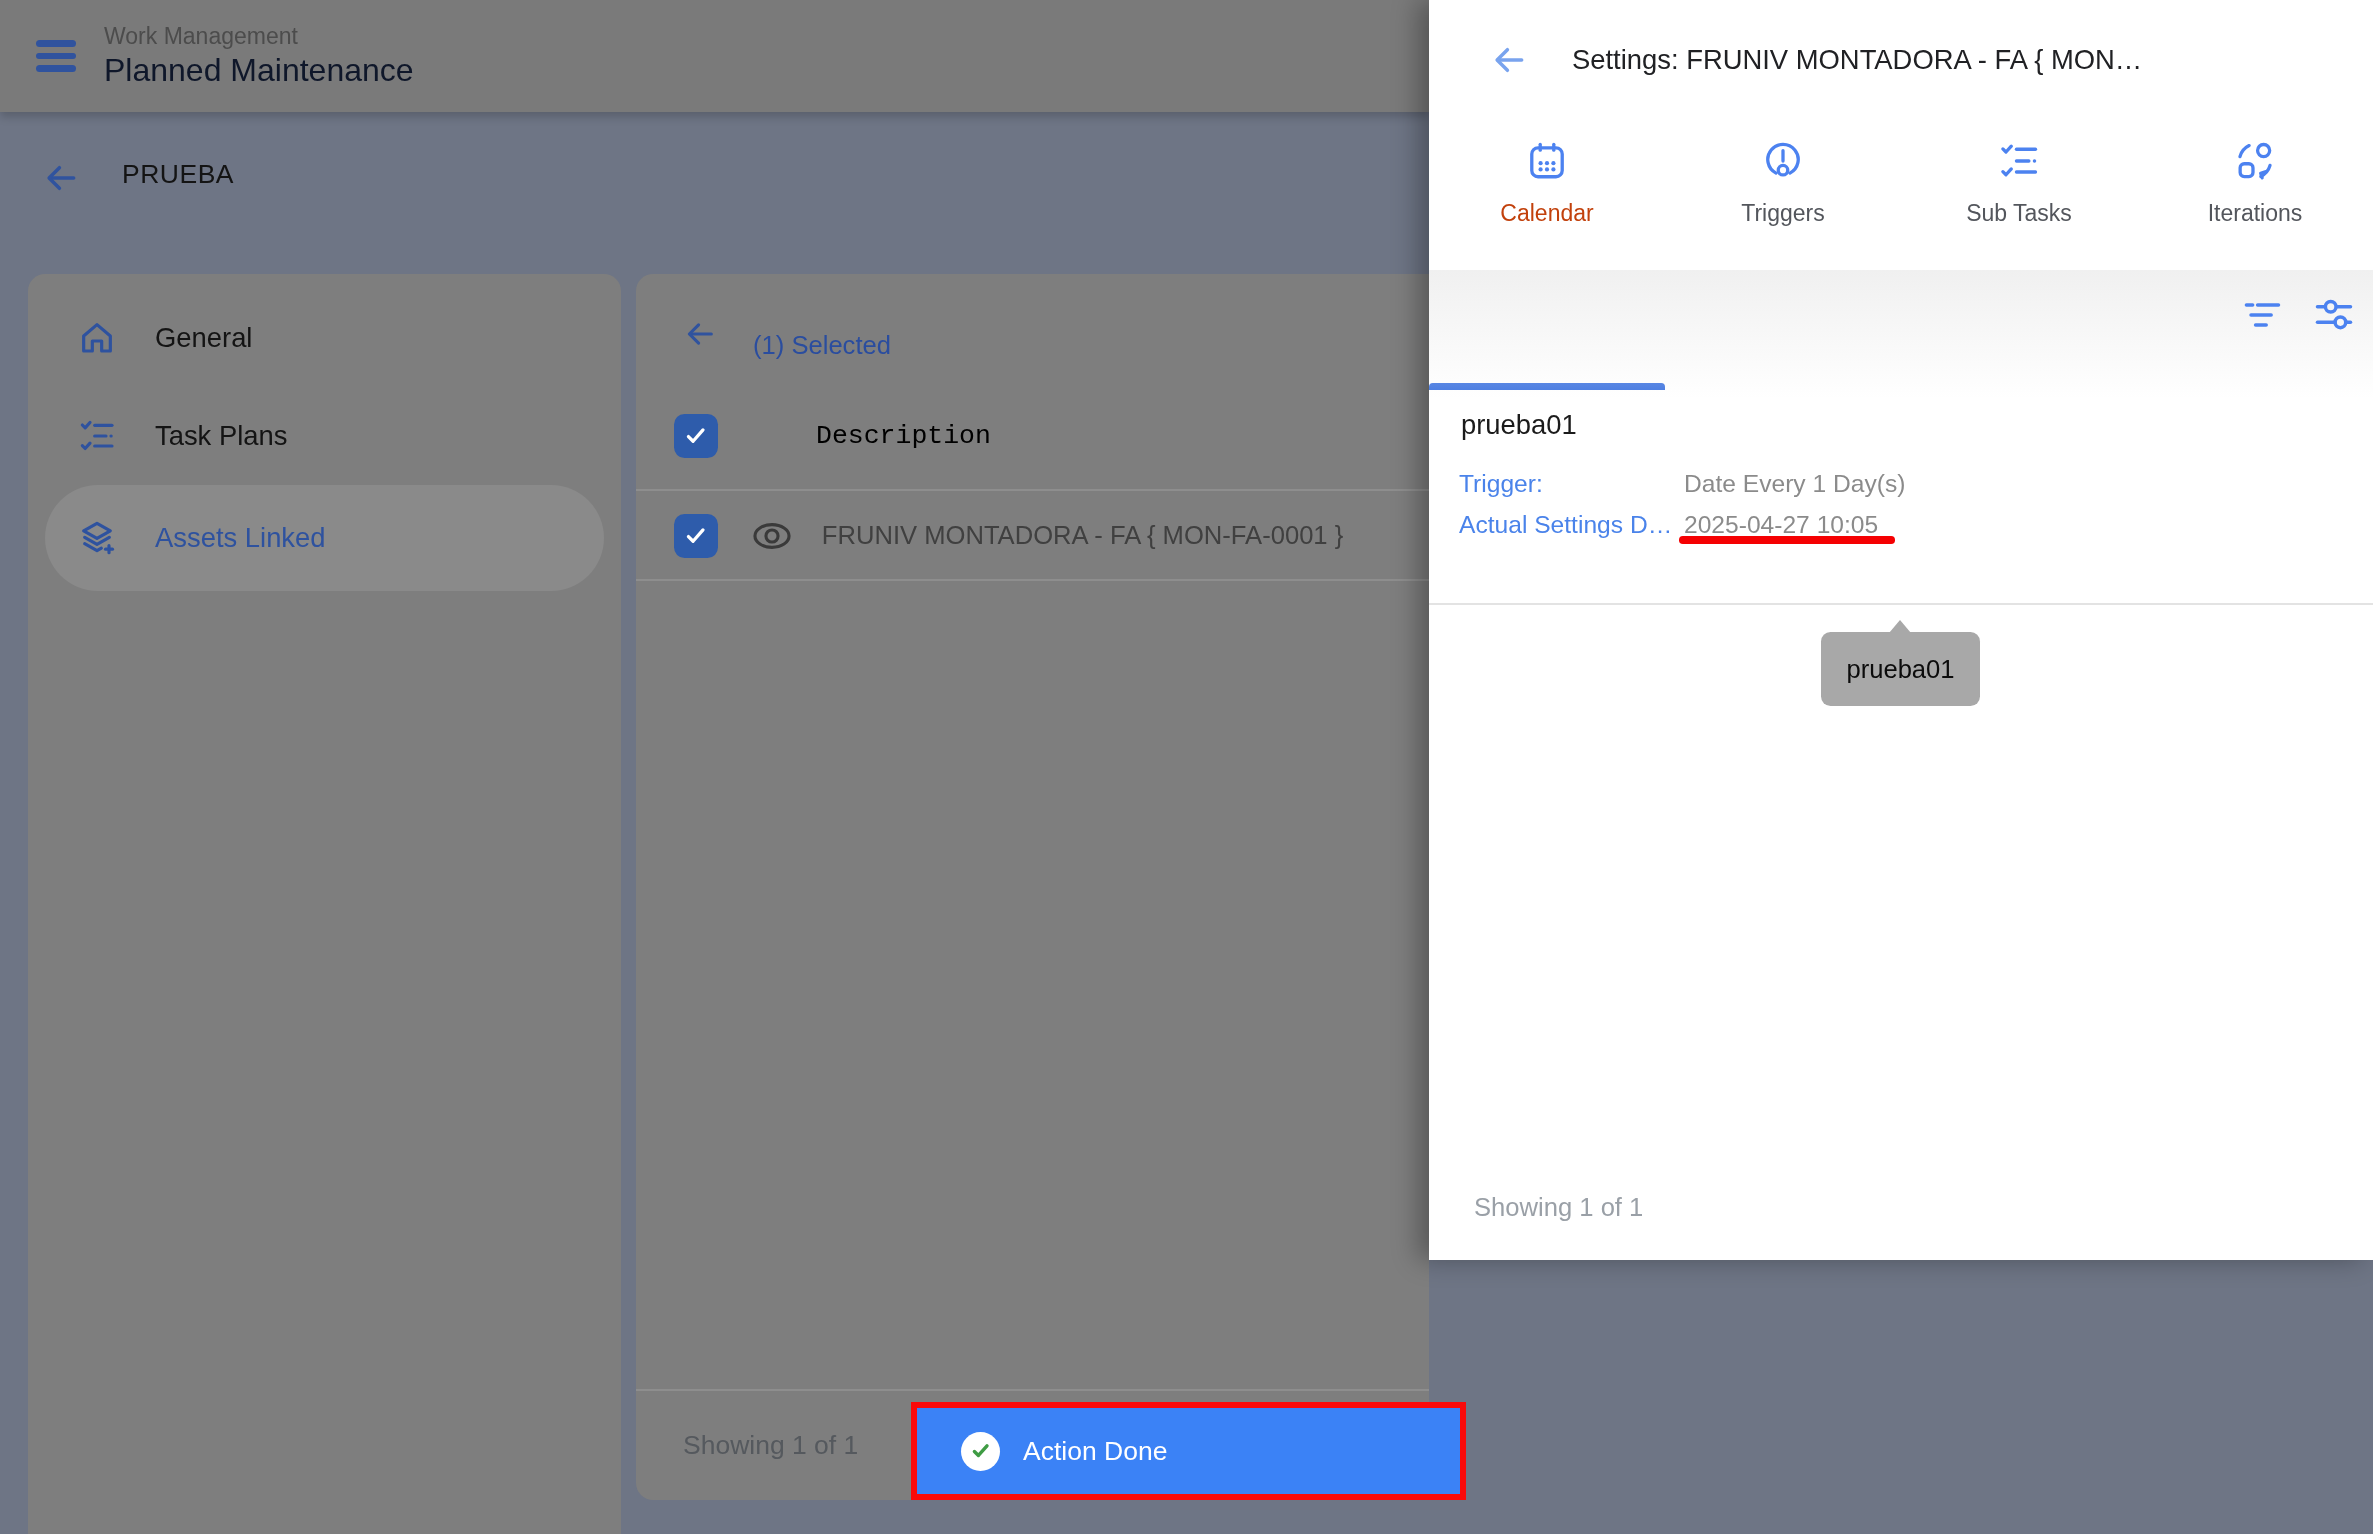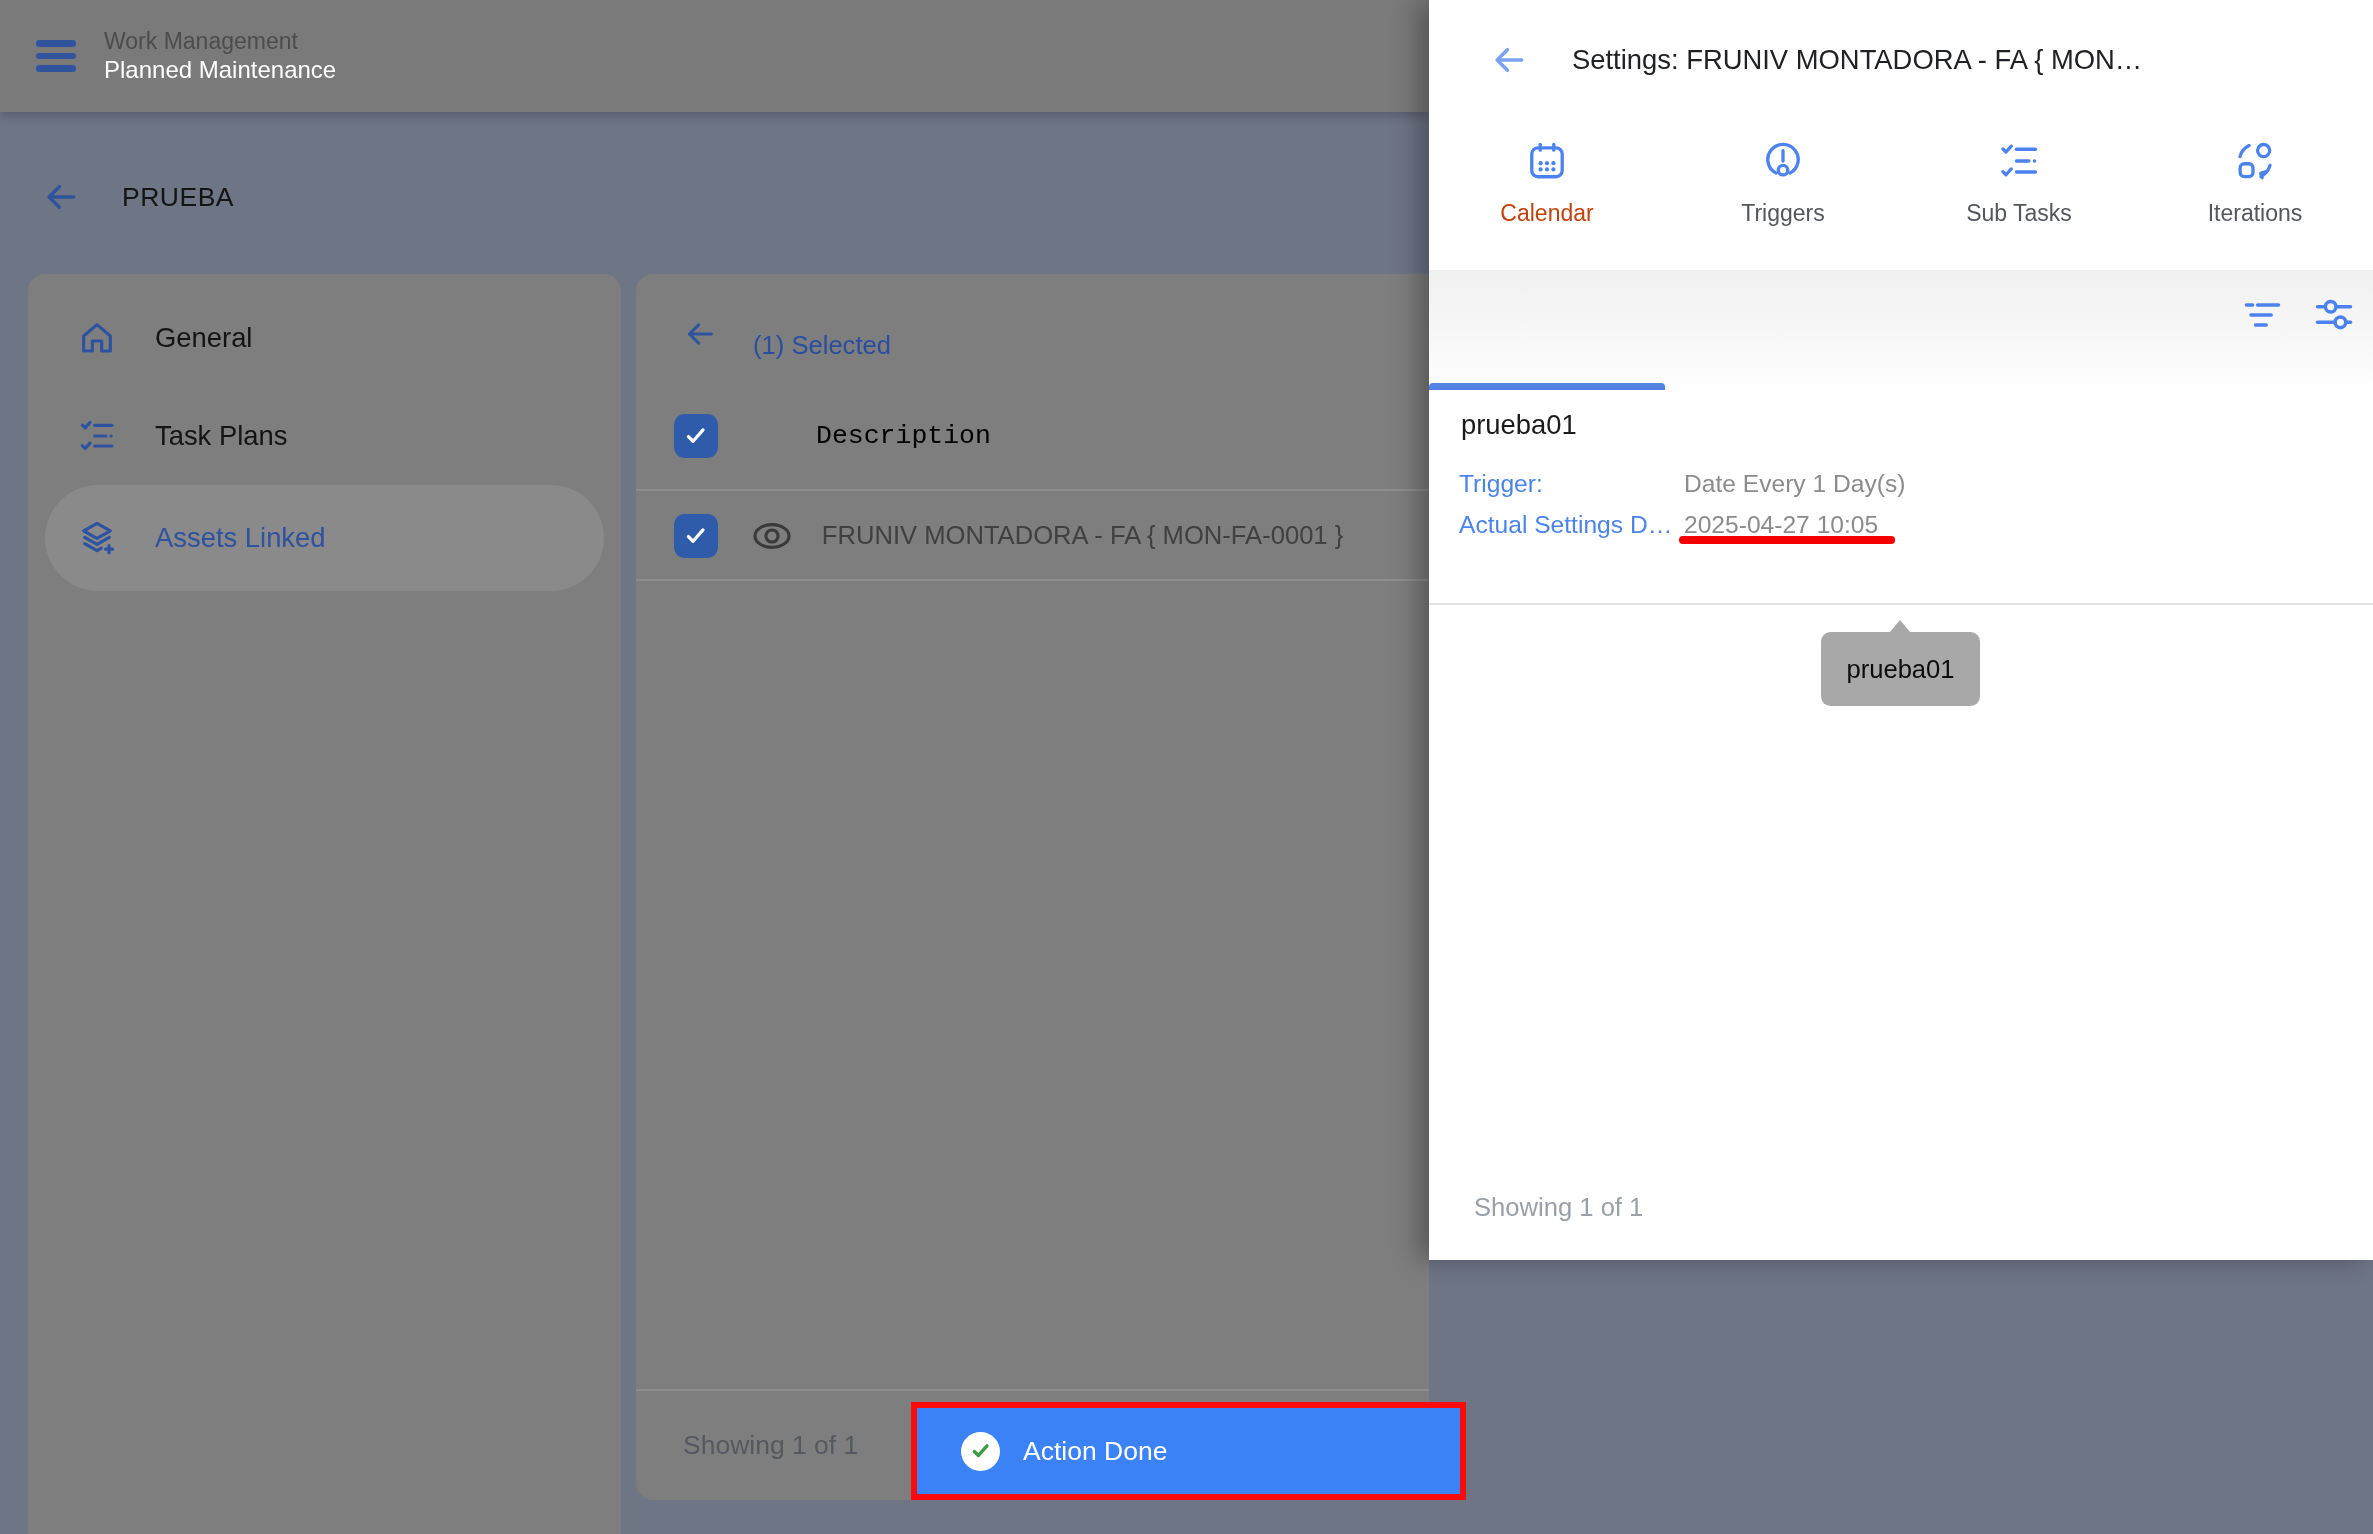--- a/index.html
+++ b/index.html
@@ -13,24 +13,24 @@
   
   .dim-header{
     position:absolute;left:0;top:0;width:1429px;height:112px;
     background:#7a7a7a;box-shadow:0 4.7px 8.5px rgba(0,0,0,.18);
     display:flex;align-items:center;padding-left:36px;box-sizing:border-box;gap:28px;
   }
   .hamburger{width:40px;display:flex;flex-direction:column;gap:5.7px;cursor:pointer;}
   .hamburger span{display:block;height:6.6px;border-radius:3.8px;background:#30539e;}
   .hd-text{display:flex;flex-direction:column;gap:1.9px;}
   .hd-eyebrow{font-size:23px;color:#4c4c4c;}
-  .hd-title{font-size:24px;color:#ffffff;}
+  .hd-title{font-size:32px;color:#0f172a;}
   .breadcrumb{
     position:absolute;left:42px;top:159px;height:76px;
-    display:flex;align-items:center;gap:42px;
+    display:flex;align-items:flex-start;gap:42px;
   }
   .arrow-dim{color:#30539e;}
   .crumb-title{font-size:26.5px;font-weight:500;color:#141414;letter-spacing:0.5px;}
   .card{
     position:absolute;background:#7e7e7e;border-radius:17px;
   }
   .left-card{left:28px;top:274px;width:593px;height:1312px;padding-top:15px;box-sizing:border-box;}
   .nav-item{height:98px;display:flex;align-items:center;gap:38px;padding-left:49px;cursor:pointer;}
   .nav-item .nv-ic{color:#2e529f;}
   .nav-item .nv-lb{font-size:27.4px;color:#141414;}

